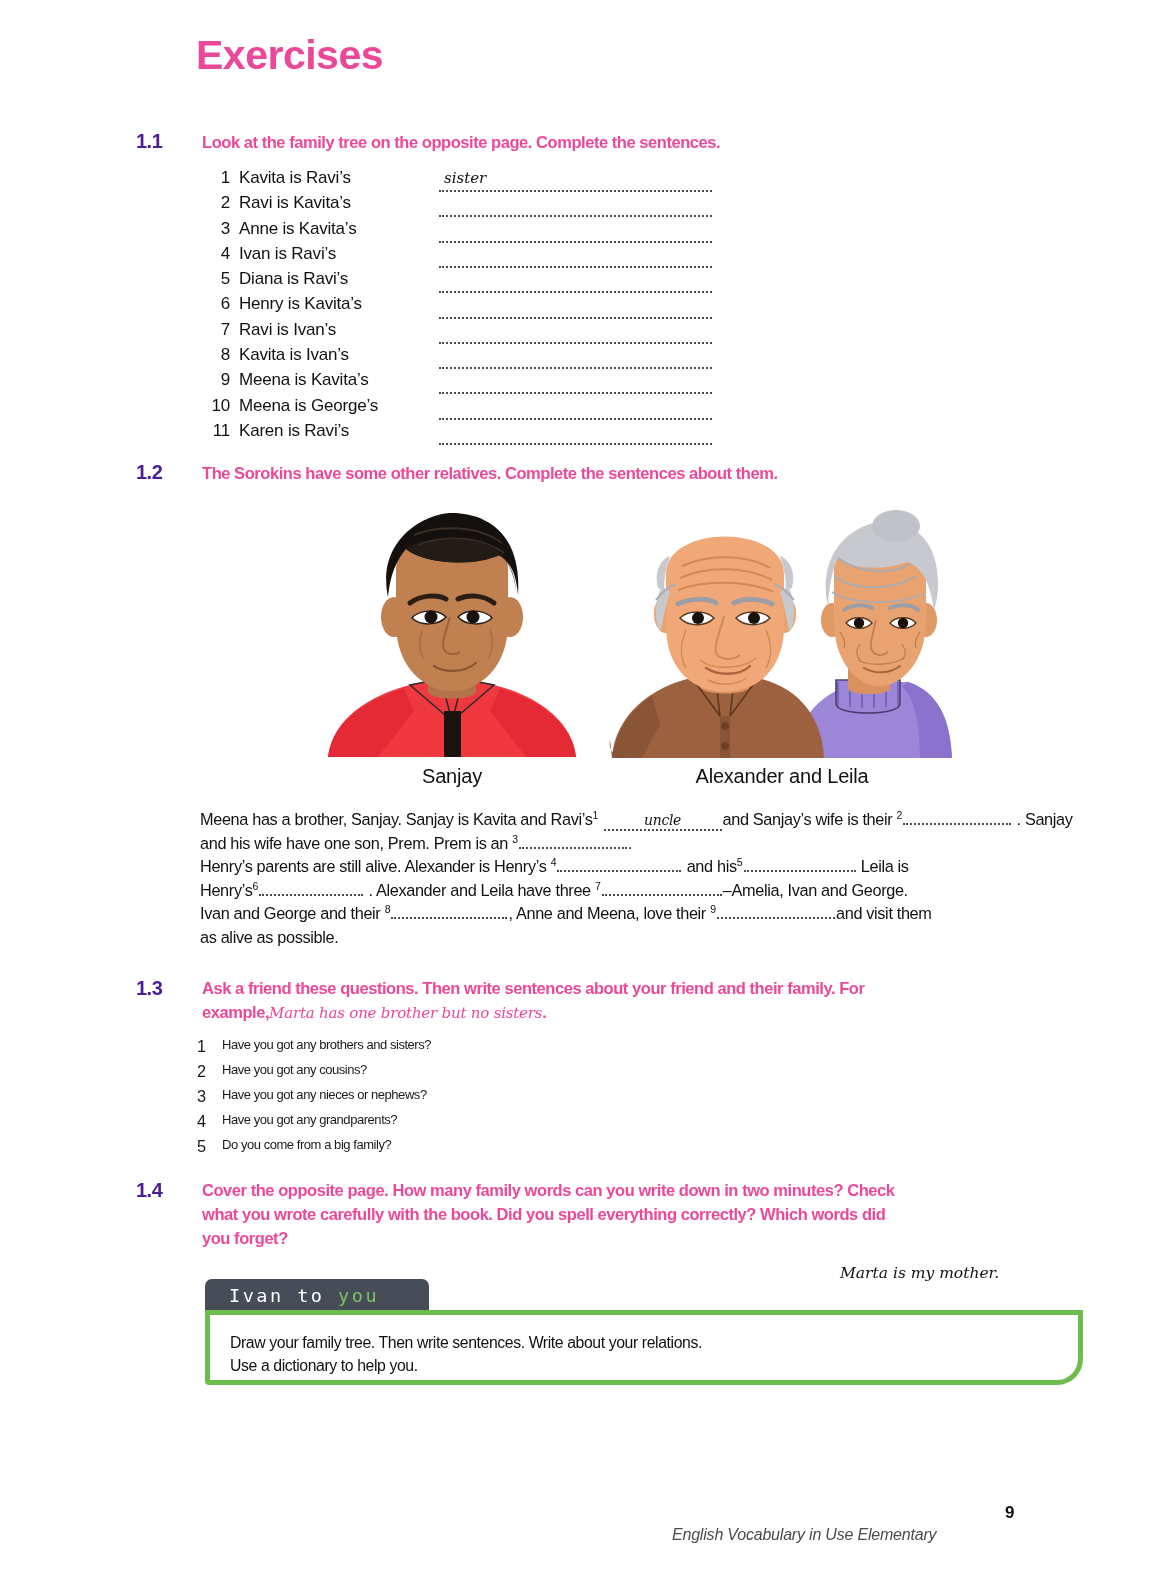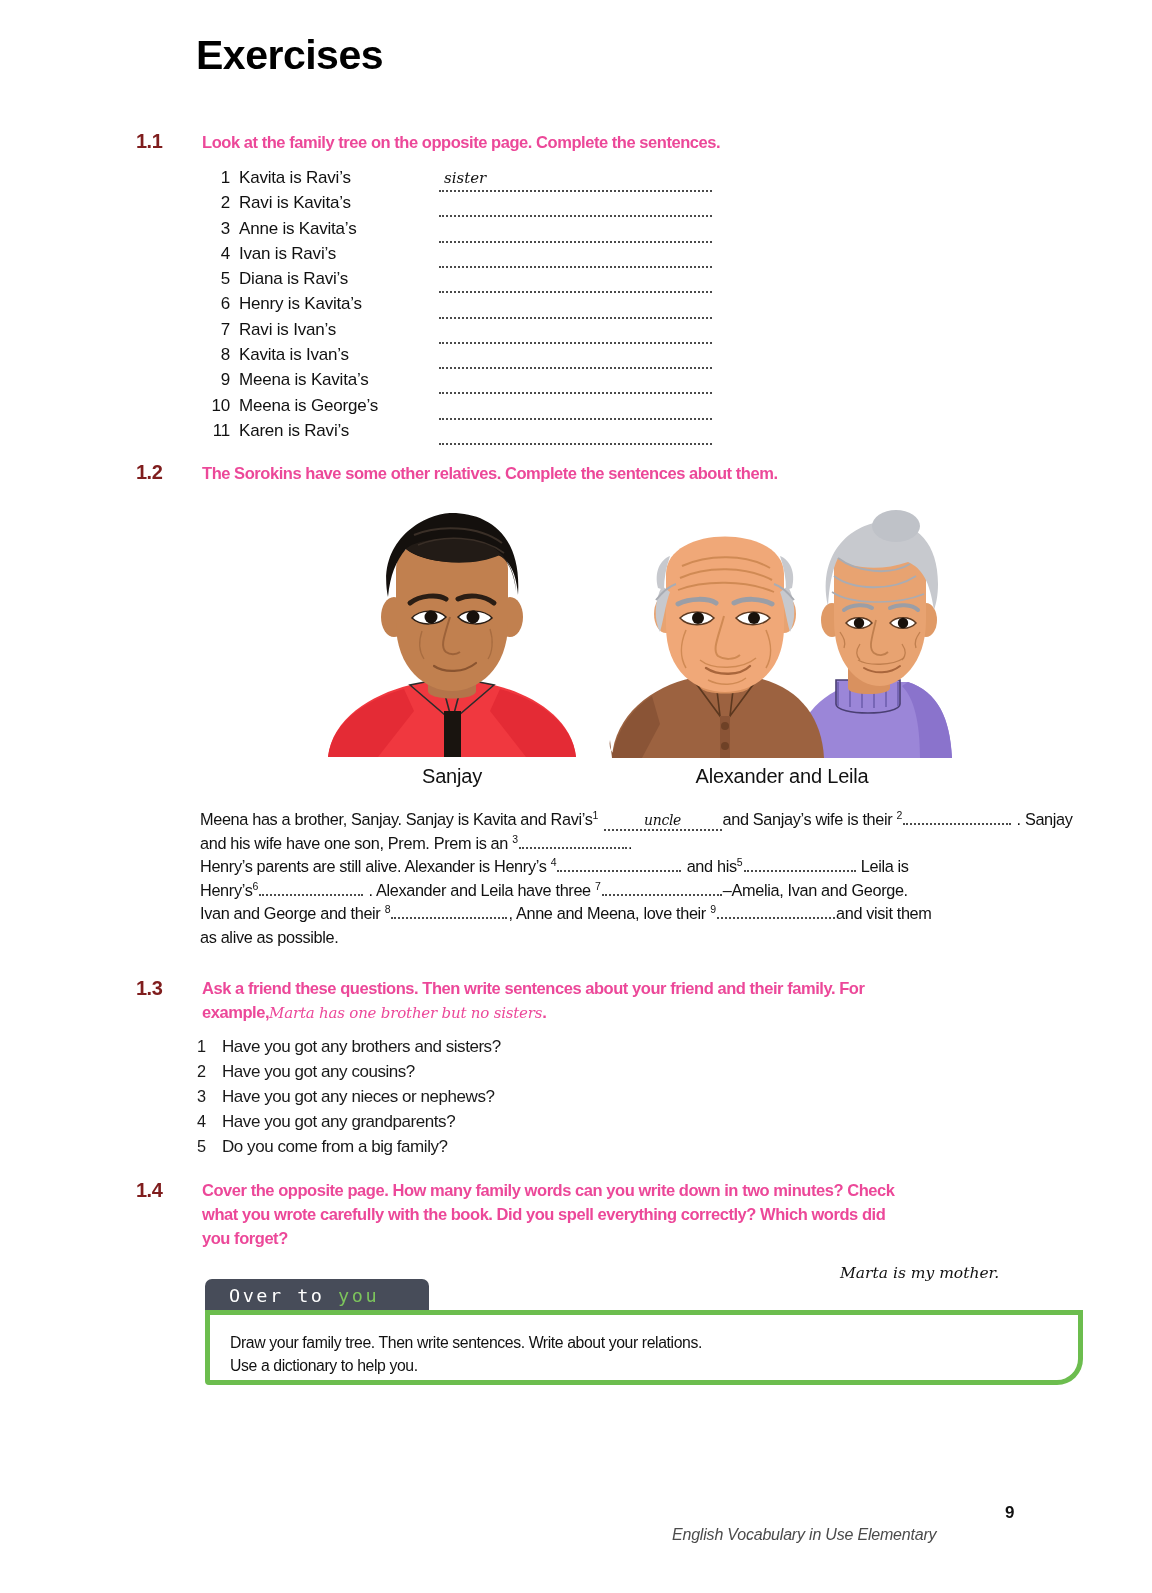--- a/index.html
+++ b/index.html
@@ -10,28 +10,28 @@
     color:#1a1a1a;
     overflow:hidden;
     position:relative;
   }
   .page{position:relative;width:1152px;height:1593px;}
 
   
   .exercises-title{
     position:absolute;left:196px;top:32px;
     font-size:41px;font-weight:bold;
-    color:#000000;letter-spacing:-0.5px;
+    color:#ec4899;letter-spacing:-0.5px;
     font-family:"Liberation Sans", sans-serif;
   }
 
   
   .ex-num{
     position:absolute;
-    font-size:20px;font-weight:bold;color:#7f1d1d;
+    font-size:20px;font-weight:bold;color:#4c1d95;
     letter-spacing:-0.5px;
   }
   .ex-head{
     position:absolute;
     font-size:16.5px;font-weight:bold;color:#ec4899;
     letter-spacing:-0.45px;line-height:1.45;
   }
 
   
   .q-list{position:absolute;}
@@ -99,21 +99,21 @@
     font-family:"DejaVu Serif", serif;
     font-style:italic;
     font-size:14px;
     line-height:17px;
   }
 
   
   .s-list{position:absolute;}
   .s-row{display:flex;height:25px;align-items:flex-start;}
   .s-idx{width:13px;font-size:16.3px;letter-spacing:-0.3px;}
-  .s-text{margin-left:12px;font-size:17px;letter-spacing:-0.45px;white-space:nowrap;}
+  .s-text{margin-left:12px;font-size:13px;letter-spacing:-0.45px;white-space:nowrap;}
 
   .hand-inline{
     font-family:"DejaVu Serif", serif;
     font-style:italic;font-weight:normal;
     font-size:15px;letter-spacing:-0.2px;
   }
 
   
   .otu-tab{
     position:absolute;
@@ -406,21 +406,21 @@
     </div>
 
   <div class="ex-num" style="left:136px;top:1179px;">1.4</div>
   <div class="ex-head" style="left:202px;top:1179px;width:850px;">
     <span>Cover the opposite page. How many family words can you write down in two minutes? Check</span><br>
     <span>what you wrote carefully with the book. Did you spell everything correctly? Which words did</span><br>
     <span>you forget?</span>
   </div>
 
   <div class="otu-tab" style="left:205px;top:1279px;width:224px;height:33px;">
-    <span>Over to</span>&nbsp;<span class="green">you</span>
+    <span>Ivan to</span>&nbsp;<span class="green">you</span>
   </div>
   <div class="otu-box" style="left:205px;top:1310px;width:878px;height:75px;"></div>
   <div class="otu-text" style="left:230px;top:1331px;width:620px;">
     <span>Draw your family tree. Then write sentences. Write about your relations.</span><br>
     <span>Use a dictionary to help you.</span>
   </div>
   <div class="otu-hand" style="left:840px;top:1264px;">Marta is my mother.</div>
 
   <div class="footer-title" style="left:672px;top:1526px;">English Vocabulary in Use Elementary</div>
   <div class="footer-page" style="left:1005px;top:1503px;">9</div>

